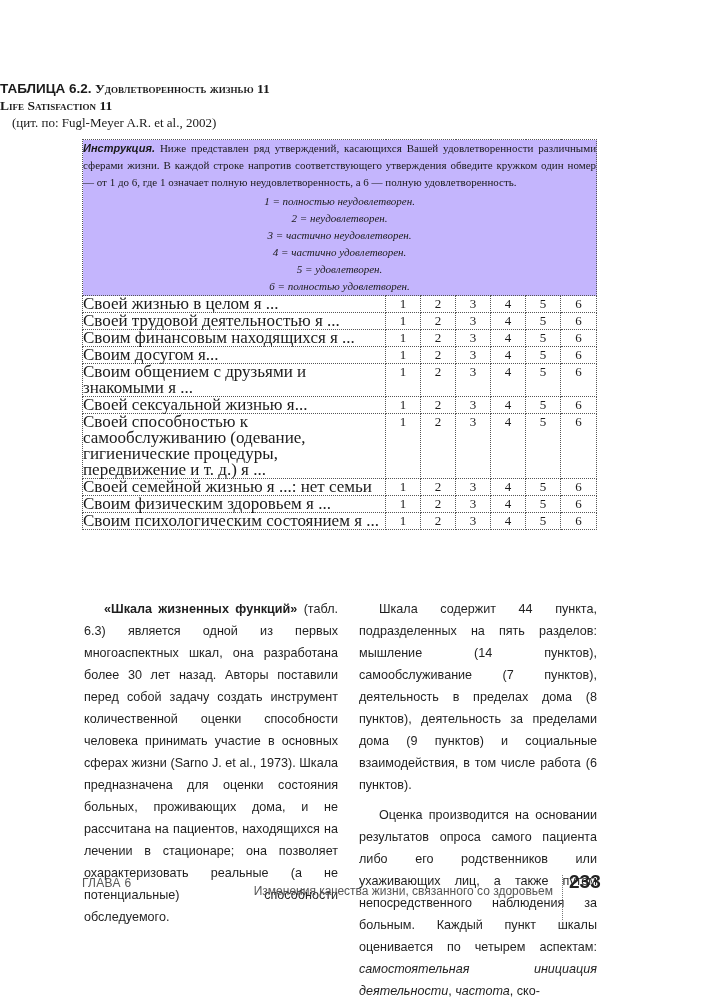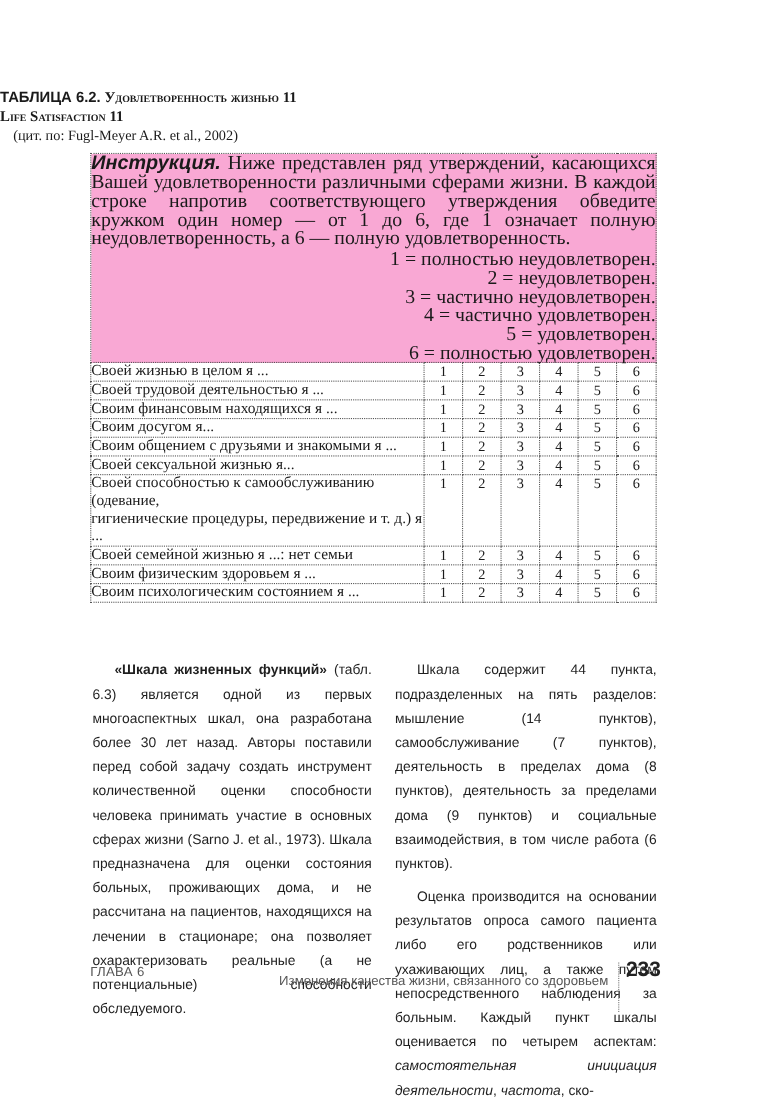--- a/index.html
+++ b/index.html
@@ -9,25 +9,25 @@
   #title-block { position: absolute; left: 0; width: 708px; top: 80px; }
   #title-line1 { font-size: 13.5px; line-height: 17px; font-weight: bold; }
   #title-line1 .lbl { font-family: "Liberation Sans", "DejaVu Sans", sans-serif; font-weight: bold; }
   #title-line1 .ttl { font-family: "Liberation Serif", "DejaVu Serif", serif; font-variant: small-caps; font-weight: bold; }
   #title-line2 { font-family: "Liberation Serif", "DejaVu Serif", serif; font-variant: small-caps; font-weight: bold; font-size: 13.5px; line-height: 17px; }
   #title-line3 { font-family: "Liberation Serif", "DejaVu Serif", serif; font-size: 13px; line-height: 17px; margin-left: 12px; }
 
   
   #scale-table { position: absolute; left: 82px; top: 139px; width: 514px; border-collapse: collapse; table-layout: fixed; }
   #scale-table td { border: 1px dotted #555; padding: 0; }
-  td.instr { background: #f9a8d4; padding: 4px 5px 2px 5px; font-family: "Liberation Serif", "DejaVu Serif", serif; font-size: 18px; line-height: 17px; text-align: justify; }
+  td.instr { background: #c4b5fd; padding: 4px 5px 2px 5px; font-family: "Liberation Serif", "DejaVu Serif", serif; font-size: 11px; line-height: 17px; text-align: justify; }
   td.instr .head { font-family: "Liberation Sans", "DejaVu Sans", sans-serif; font-weight: bold; font-style: italic; }
-  td.instr .legend-line { display: block; text-align: right; }
+  td.instr .legend-line { display: block; text-align: center; font-style: italic; }
   td.instr .para { display: block; margin-bottom: 2px; }
-  td.item { font-family: "Liberation Serif", "DejaVu Serif", serif; font-size: 14px; line-height: 16px; padding: 3px 6px 4px 6px; vertical-align: top; }
+  td.item { font-family: "Liberation Serif", "DejaVu Serif", serif; font-size: 17px; line-height: 16px; padding: 3px 6px 4px 6px; vertical-align: top; }
   td.num { font-family: "Liberation Serif", "DejaVu Serif", serif; font-size: 13px; text-align: center; vertical-align: top; padding-top: 4px; }
   tr.r1 td { height: 16px; }
   tr.r2 td { height: 24px; }
 
   
   .col { position: absolute; top: 597px; font-family: "Liberation Sans", "DejaVu Sans", sans-serif; font-size: 12.6px; line-height: 22px; text-align: justify; color: #1f1f1f; }
   #col-left { left: 83px; width: 256px; }
   #col-right { left: 358px; width: 240px; }
   .col p { margin: 1px; text-indent: 20px; }
   .col p.gap { margin-top: 8px; }

